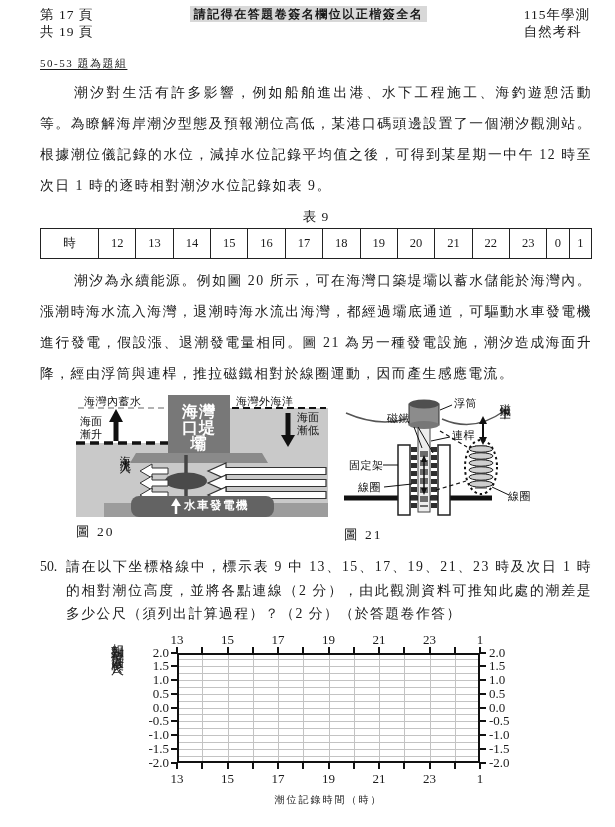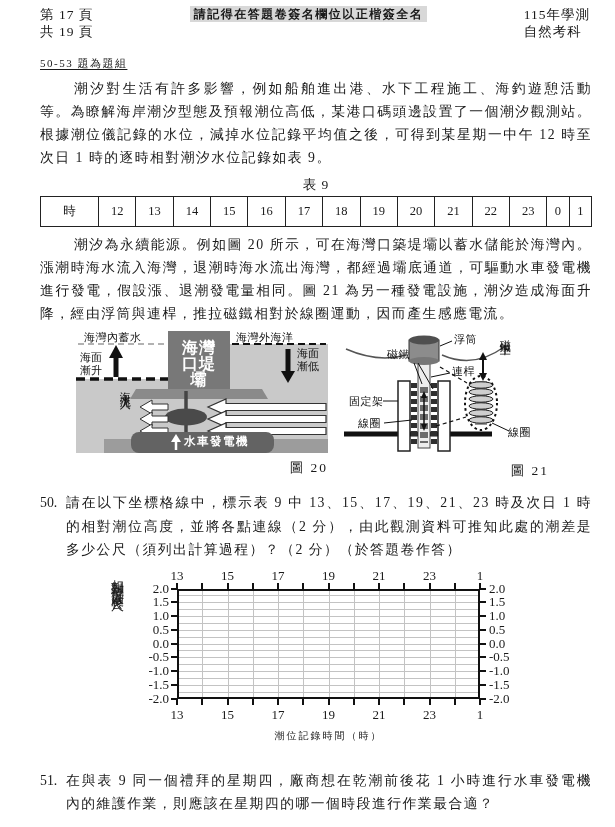--- a/index.html
+++ b/index.html
@@ -8,41 +8,41 @@
 
   
   .header { display:flex; justify-content:space-between; align-items:flex-start; padding:6px 25px 0 40px; font-size:13.5px; }
   .hdr-left div, .hdr-right div { line-height:17px; letter-spacing:1px; }
   .hdr-center { padding-top:0; }
   .notice { font-weight:bold; background:#d8d8d8; padding:1px 4px; font-size:12px; letter-spacing:1.5px; }
 
   
   .content { padding:0 23px 0 40px; }
   .group-title { margin-top:16px; font-size:11px; letter-spacing:1.5px; text-decoration:underline; text-underline-offset:2px; }
-  .para { margin-top:6px; font-size:13.8px; line-height:23px; letter-spacing:1.5px; text-align:justify; }
+  .para { margin-top:6px; font-size:13.8px; line-height:31px; letter-spacing:1.5px; text-align:justify; }
   .para.indent { text-indent:34px; }
 
   
   .tbl-caption { text-align:center; font-size:13.5px; margin-top:7px; letter-spacing:1px; }
   table.tide { border-collapse:collapse; width:552px; margin-top:2px; table-layout:auto; }
   table.tide th, table.tide td { border:1px solid #222; text-align:center; vertical-align:middle; font-size:12.5px; font-weight:normal; padding:0 1px; }
   table.tide tr.hours-row th, table.tide tr.hours-row td { height:30px; }
   table.tide tr.levels-row th, table.tide tr.levels-row td { height:44px; }
   th.rowhead { width:58px; white-space:pre-line; font-size:12px; line-height:15px; }
 
   
   .figures { display:flex; margin:6px 0 0 36px; gap:16px; }
   .fig { position:relative; }
   .fig svg { display:block; }
   .flabel { position:absolute; font-size:11px; line-height:1.2; letter-spacing:0.5px; color:#111; }
   .flabel.two { width:25px; letter-spacing:0; }
   .flabel.vert { writing-mode:vertical-rl; letter-spacing:2px; }
   .flabel.white { color:#fff; font-weight:bold; }
   .flabel.dam { left:101px; top:9px; width:44px; text-align:center; font-size:16px; letter-spacing:1px; line-height:16px; }
-  .fig-caption { text-align:right; font-size:13.5px; margin-top:6px; letter-spacing:2px; }
+  .fig-caption { text-align:left; font-size:13.5px; margin-top:6px; letter-spacing:2px; }
 
   
   .question { position:relative; padding-left:26px; margin-top:11px; font-size:13.8px; line-height:23.5px; letter-spacing:1.5px; text-align:justify; }
   .qnum { position:absolute; left:0; top:0; letter-spacing:0; }
 
   
   .chart { position:relative; width:445px; height:192px; margin:4px 0 0 60px; font-size:13px; }
   .gl { position:absolute; background:#c3c3c3; }
   .plot-border { position:absolute; border:2px solid #111; }
   .tick { position:absolute; background:#111; }

